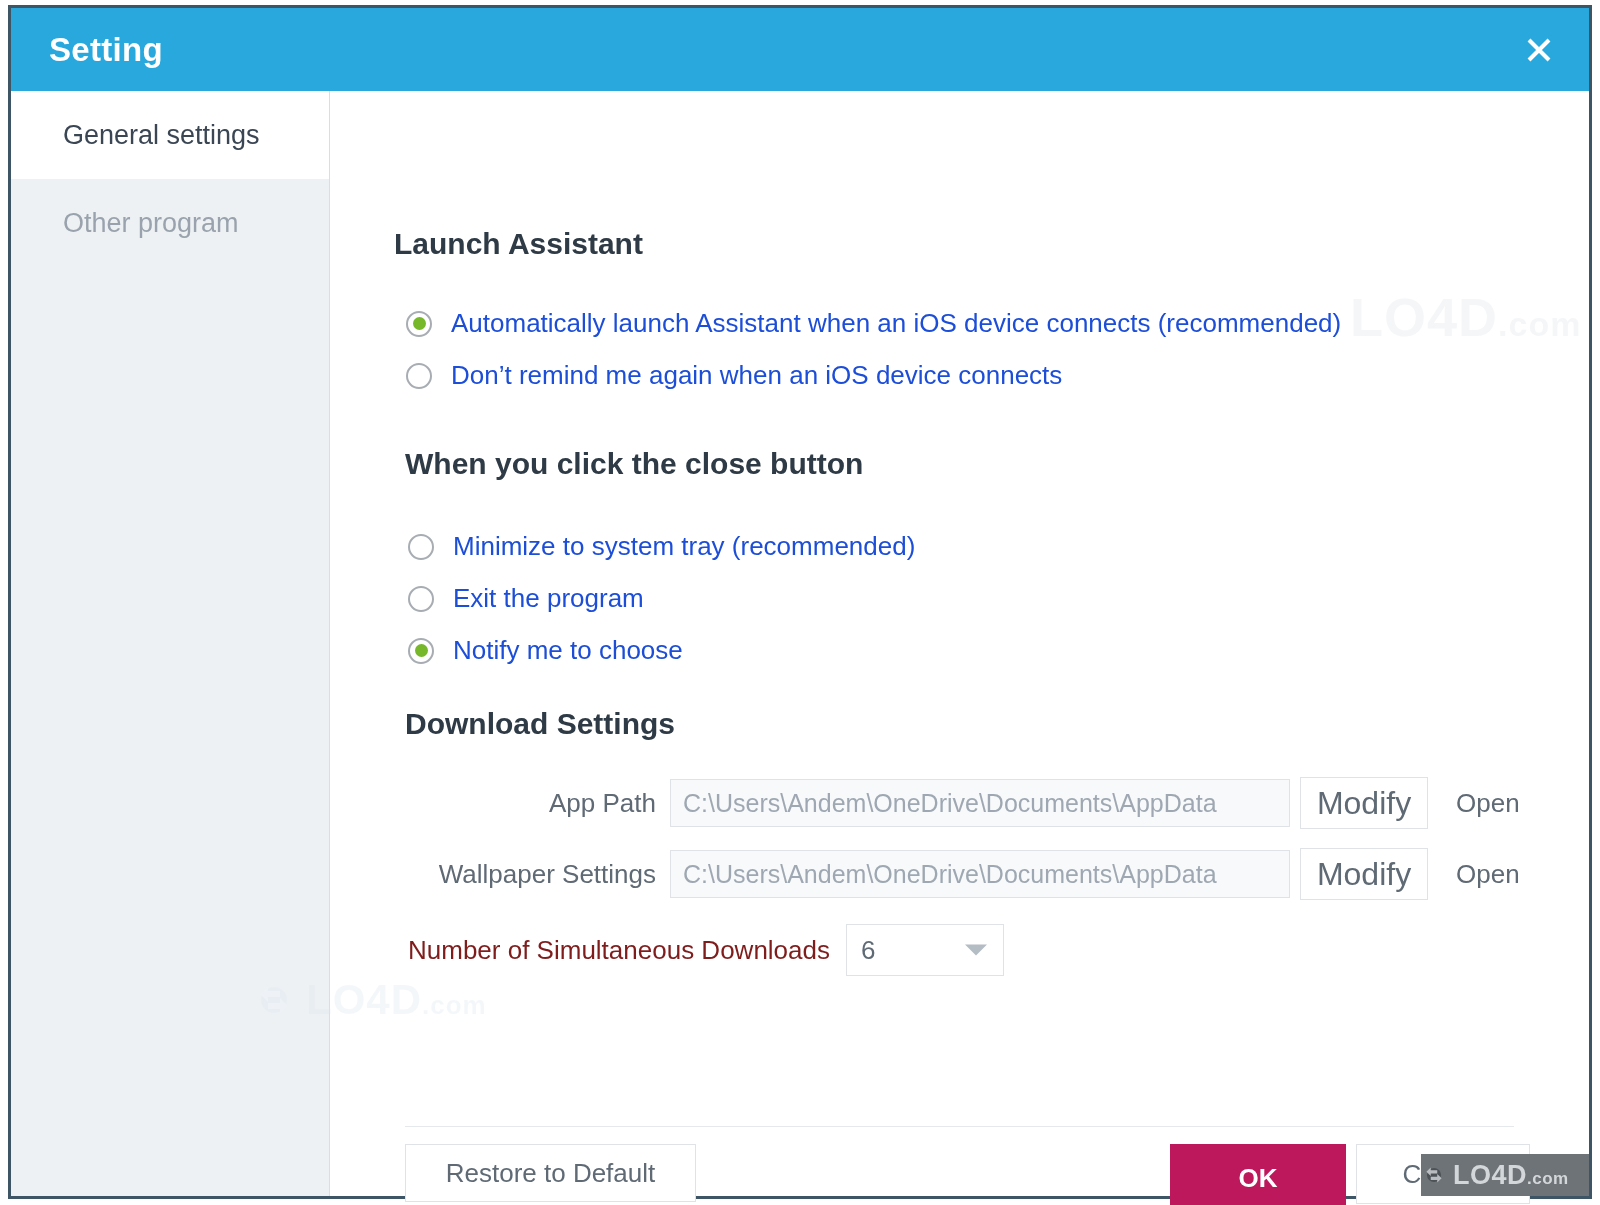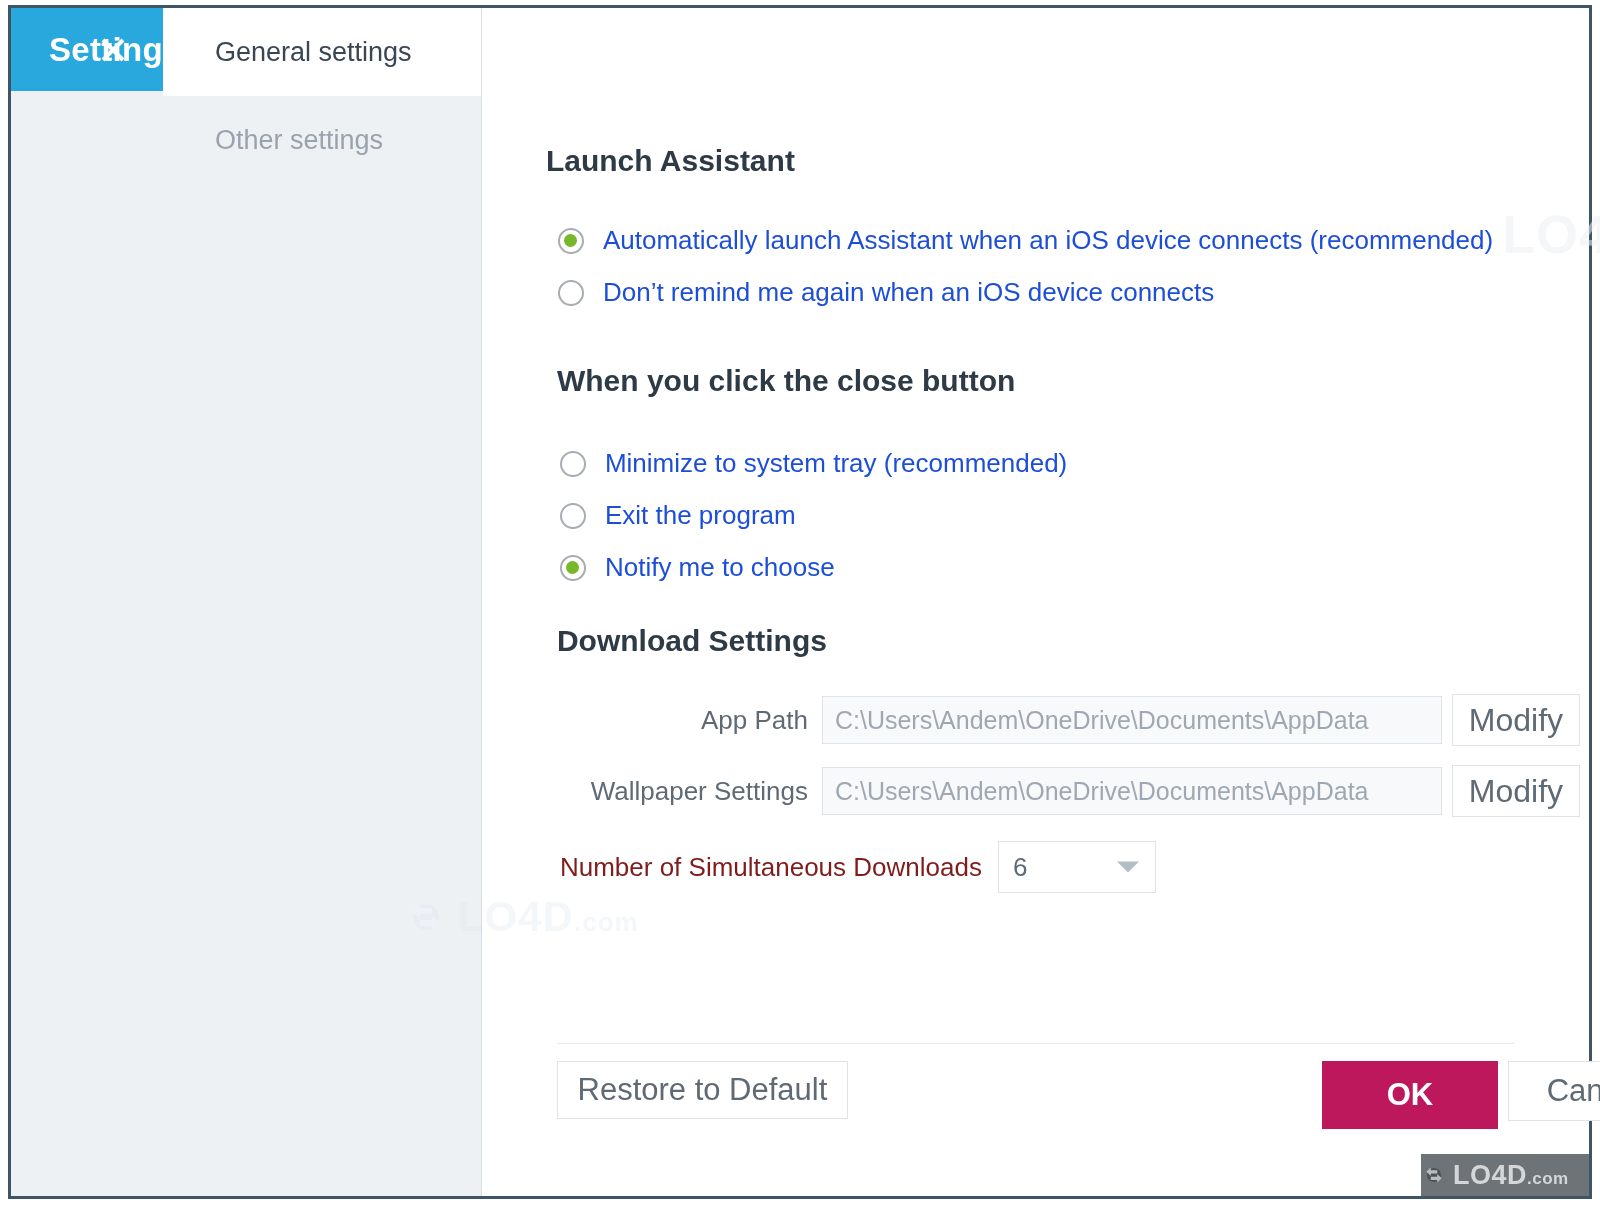--- a/index.html
+++ b/index.html
@@ -17,20 +17,21 @@
   .dialog {
     position: absolute;
     left: 8px;
     top: 5px;
     width: 1584px;
     height: 1194px;
     border: 3px solid #3d5564;
     box-sizing: border-box;
     background: #eef1f4;
     display: flex;
+    flex-direction: column;
   }
 
   
   .titlebar {
     position: relative;
     height: 83px;
     background: #29a8dd;
     flex: 0 0 auto;
     display: flex;
     align-items: center;
@@ -243,21 +244,21 @@
     right: 75px;
     top: 1035px;
     height: 1px;
     background: #e6e9ec;
   }
   .btn {
     position: absolute;
     display: flex;
     align-items: center;
     justify-content: center;
-    font-size: 31px;
+    font-size: 26px;
     box-sizing: border-box;
     cursor: pointer;
   }
   .btn-restore {
     left: 75px;
     top: 1053px;
     width: 291px;
     height: 58px;
     border: 1px solid #dfe3e8;
     background: #ffffff;
@@ -358,21 +359,21 @@
     </div>
   </div>
 
   <div class="body-wrap">
 
     <div class="sidebar">
       <div class="side-item active">
         <span>General settings</span>
       </div>
       <div class="side-item inactive">
-        <span>Other settings</span>
+        <span>Other program</span>
       </div>
     </div>
 
     <div class="content">
 
       <div class="wm-center">
         <div class="wm-text">
           LO4D<span class="dotcom">.com</span>
         </div>
       </div>

